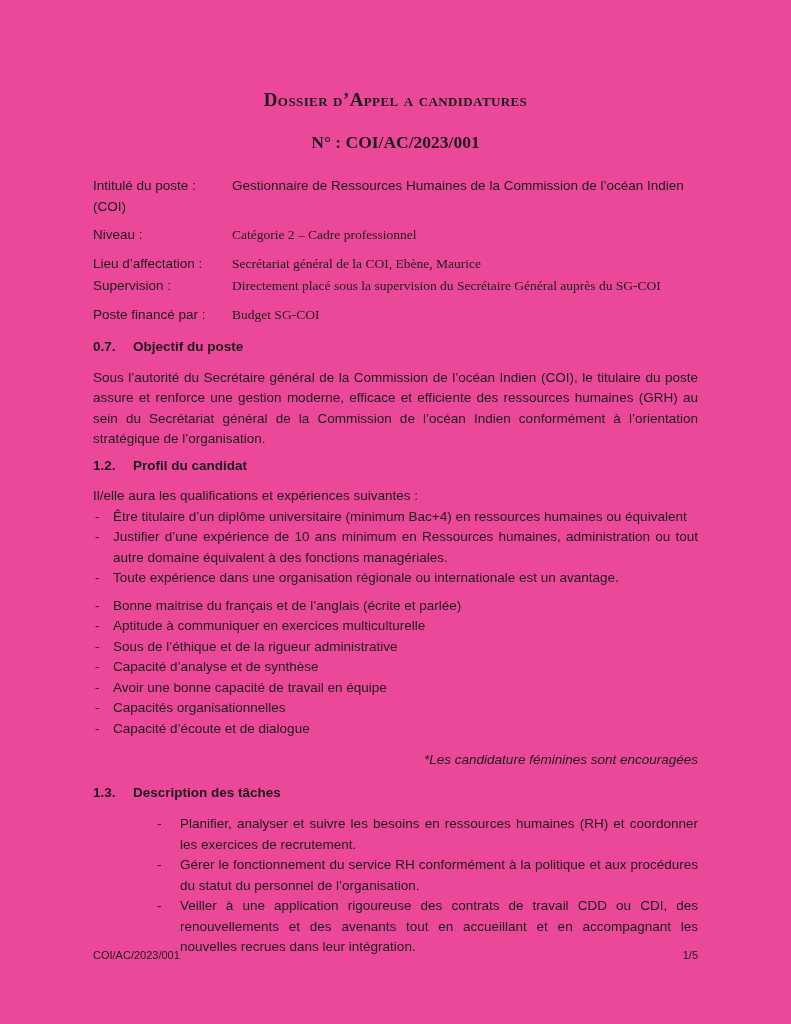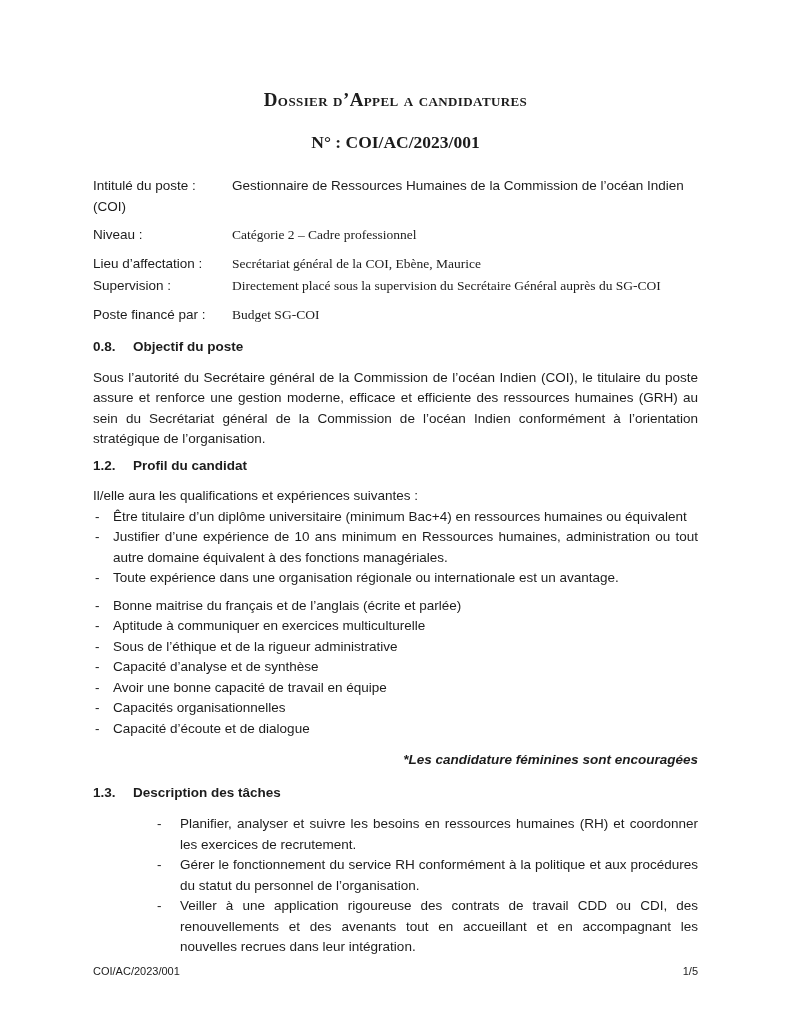--- a/index.html
+++ b/index.html
@@ -1,21 +1,21 @@
 <!DOCTYPE html>
 <html><head>
 <meta charset="utf-8">
 <style>
   html, body { margin: 0; padding: 0; background: #e8e8e8; }
   .page {
     position: relative;
     width: 791px;
     height: 1024px;
     margin: 0 auto;
-    background: #ffffff;
+    background: #ec4899;
     box-sizing: border-box;
     padding: 88px 93px 0 93px;
     font-family: "Liberation Sans", "DejaVu Sans", sans-serif;
     font-size: 13.5px;
     line-height: 20.5px;
     color: #1c1c1c;
     overflow: hidden;
   }
 
   
@@ -59,28 +59,28 @@
   
   ul.dash-list { list-style: none; margin: 0; padding: 0; }
   .dash-list li { display: flex; }
   .dash-list .dash { flex: 0 0 20px; box-sizing: border-box; padding-left: 2px; }
   .dash-list .txt  { flex: 1; text-align: justify; }
   .dash-list.competencies { margin-top: 7px; }
   .dash-list.tasks { margin-top: 11px; padding-left: 62px; }
   .dash-list.tasks .dash { flex: 0 0 25px; }
 
   
-  .note { margin: 11px 0 0 0; text-align: right; font-weight: bold; font-style: italic; }
+  .note { margin: 11px 0 0 0; text-align: right; font-weight: normal; font-style: italic; }
 
   
   .page-footer {
     position: absolute;
     left: 93px;
     right: 93px;
-    bottom: 46px;
+    bottom: 62px;
     display: flex;
     justify-content: space-between;
     font-size: 11px;
     line-height: 14px;
   }
 </style>
 </head>
 <body>
 
 <div class="page">
@@ -107,21 +107,21 @@
       <span class="value">Directement placé sous la supervision du Secrétaire Général auprès du SG-COI</span>
     </div>
     <div class="info-row cols">
       <span class="label">Poste financé par :</span>
       <span class="value">Budget SG-COI</span>
     </div>
   </section>
 
 
   <h3 class="sub-heading">
-    <span class="num">0.8.</span><span>Objectif du poste</span>
+    <span class="num">0.7.</span><span>Objectif du poste</span>
   </h3>
   <p class="para">Sous l’autorité du Secrétaire général de la Commission de l’océan Indien (COI), le titulaire du poste assure et renforce une gestion moderne, efficace et efficiente des ressources humaines (GRH) au sein du Secrétariat général de la Commission de l’océan Indien conformément à l’orientation stratégique de l’organisation.</p>
 
   <h3 class="sub-heading m-sm">
     <span class="num">1.2.</span><span>Profil du candidat</span>
   </h3>
   <p class="intro">Il/elle aura les qualifications et expériences suivantes :</p>
 
   <ul class="dash-list qualifications">
     <li>

